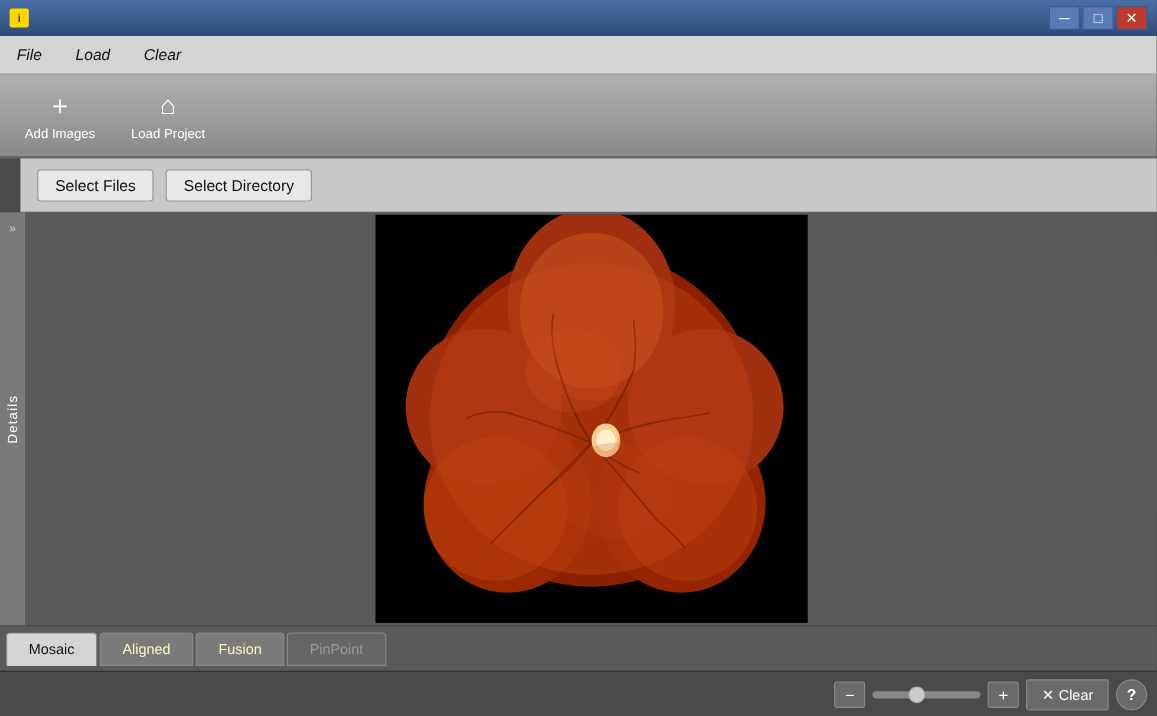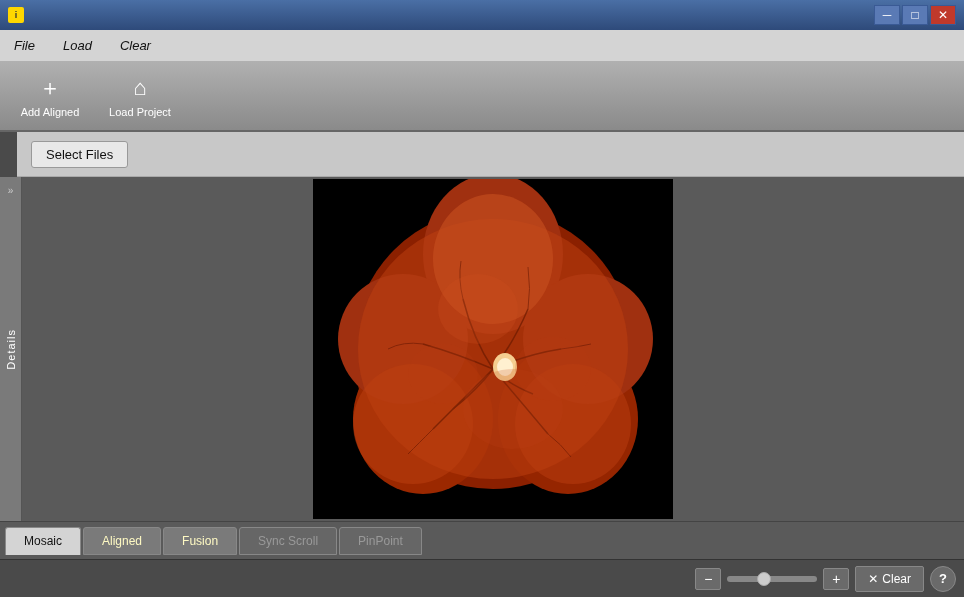--- a/index.html
+++ b/index.html
@@ -287,30 +287,31 @@
 
 <div id="menu-bar">
   <div class="menu-item">File</div>
   <div class="menu-item">Load</div>
   <div class="menu-item">Clear</div>
 </div>
 
 <div id="toolbar">
   <div class="toolbar-btn">
     <div class="toolbar-icon">＋</div>
-    <span>Add Aligned</span>
+    <span>Add Images</span>
   </div>
   <div class="toolbar-btn">
     <div class="toolbar-icon">⌂</div>
     <span>Load Project</span>
   </div>
 </div>
 
 <div id="file-select-bar">
   <button class="file-btn">Select Files</button>
+  <button class="file-btn">Select Directory</button>
 </div>
 
 <div id="main-content">
 
   <div id="details-sidebar">
     <span id="details-arrow">»</span>
     <span id="details-label">Details</span>
   </div>
 
   <div id="image-area">
@@ -365,21 +366,20 @@
         <ellipse cx="240" cy="190" rx="38" ry="32" fill="#B83C15" opacity="0.2"></ellipse>
       </svg>
     </div>
   </div>
 </div>
 
 <div id="tab-bar">
 <div class="tab active">Mosaic</div>
     <div class="tab inactive">Aligned</div>
     <div class="tab inactive">Fusion</div>
-    <div class="tab disabled">Sync Scroll</div>
     <div class="tab disabled">PinPoint</div>
   </div>
 
 <div id="status-bar">
   <div class="status-btn">−</div>
   <div id="zoom-slider-container">
     <div id="zoom-slider">
       <div id="zoom-thumb"></div>
     </div>
   </div>

